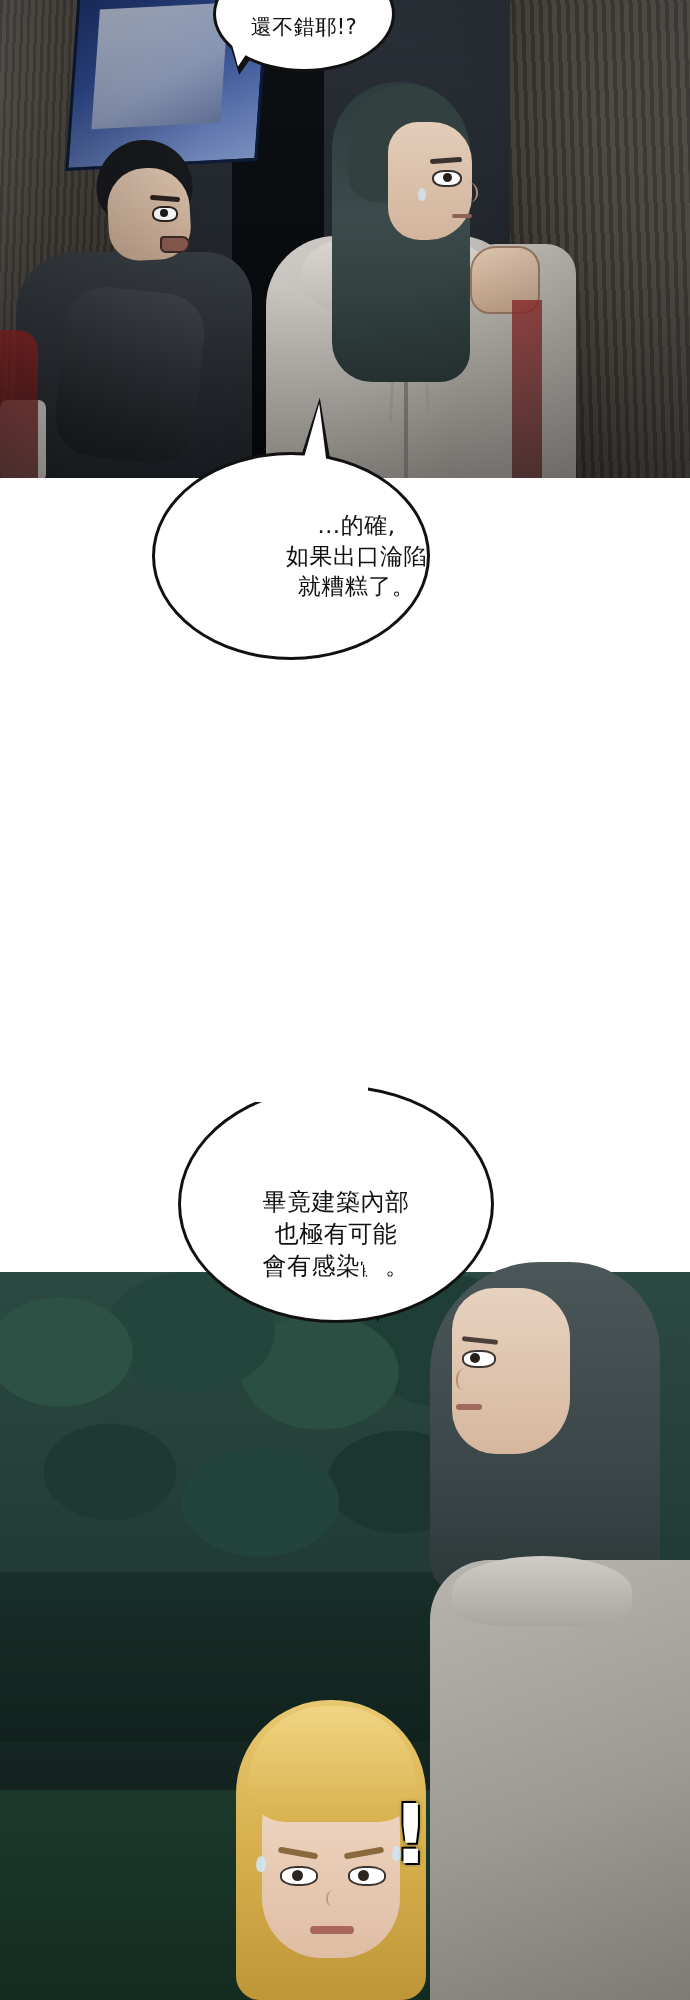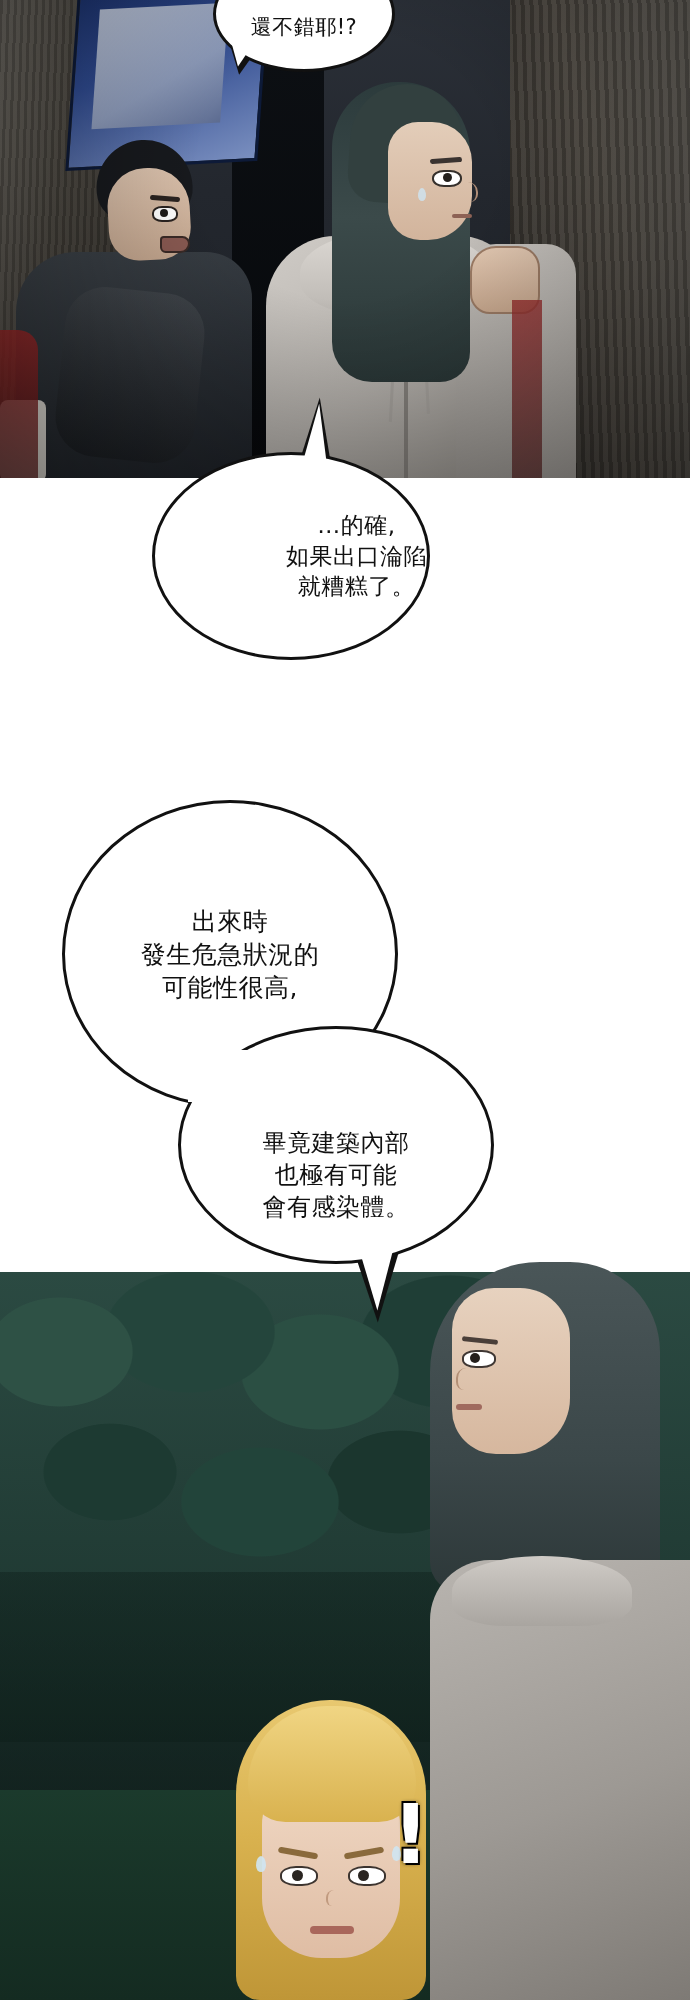--- a/index.html
+++ b/index.html
@@ -161,21 +161,21 @@
            border-left:14px solid transparent;border-right:26px solid transparent;
            border-bottom:82px solid #111;transform:rotate(8deg);}
   .b2-tail-in{position:absolute;left:304px;top:404px;width:0;height:0;z-index:21;
            border-left:10px solid transparent;border-right:20px solid transparent;
            border-bottom:74px solid #fff;transform:rotate(8deg);}
 
   
   .b3{left:62px;top:800px;width:330px;height:302px;font-size:25px;}
 
   
-  .b4{left:178px;top:1026px;width:310px;height:232px;font-size:24px;}
+  .b4{left:178px;top:1085px;width:310px;height:232px;font-size:24px;}
   .b4 .btxt{padding-top:62px;}
   .b4-tail{position:absolute;left:358px;top:1250px;width:0;height:0;z-index:19;
            border-left:16px solid transparent;border-right:30px solid transparent;
            border-top:72px solid #111;transform:rotate(-6deg);}
   .b4-tail-in{position:absolute;left:362px;top:1246px;width:0;height:0;z-index:21;
            border-left:12px solid transparent;border-right:24px solid transparent;
            border-top:64px solid #fff;transform:rotate(-6deg);}
   .b34-mask{position:absolute;left:188px;top:1050px;width:180px;height:52px;background:#fff;z-index:21;}
 </style>
 </head>
@@ -263,25 +263,20 @@
   </div>
 
   <div class="b2-tail"></div>
   <div class="b2-tail-in"></div>
   <div class="bubble b2">
     <div class="btxt">…的確,
 如果出口淪陷
 就糟糕了。</div>
   </div>
 
-  <div class="bubble b3">
-    <div class="btxt">出來時
-發生危急狀況的
-可能性很高,</div>
-  </div>
 
   <div class="bubble b4">
     <div class="btxt">畢竟建築內部
 也極有可能
 會有感染體。</div>
   </div>
   <div class="b34-mask"></div>
   <div class="b4-tail"></div>
   <div class="b4-tail-in"></div>
 

